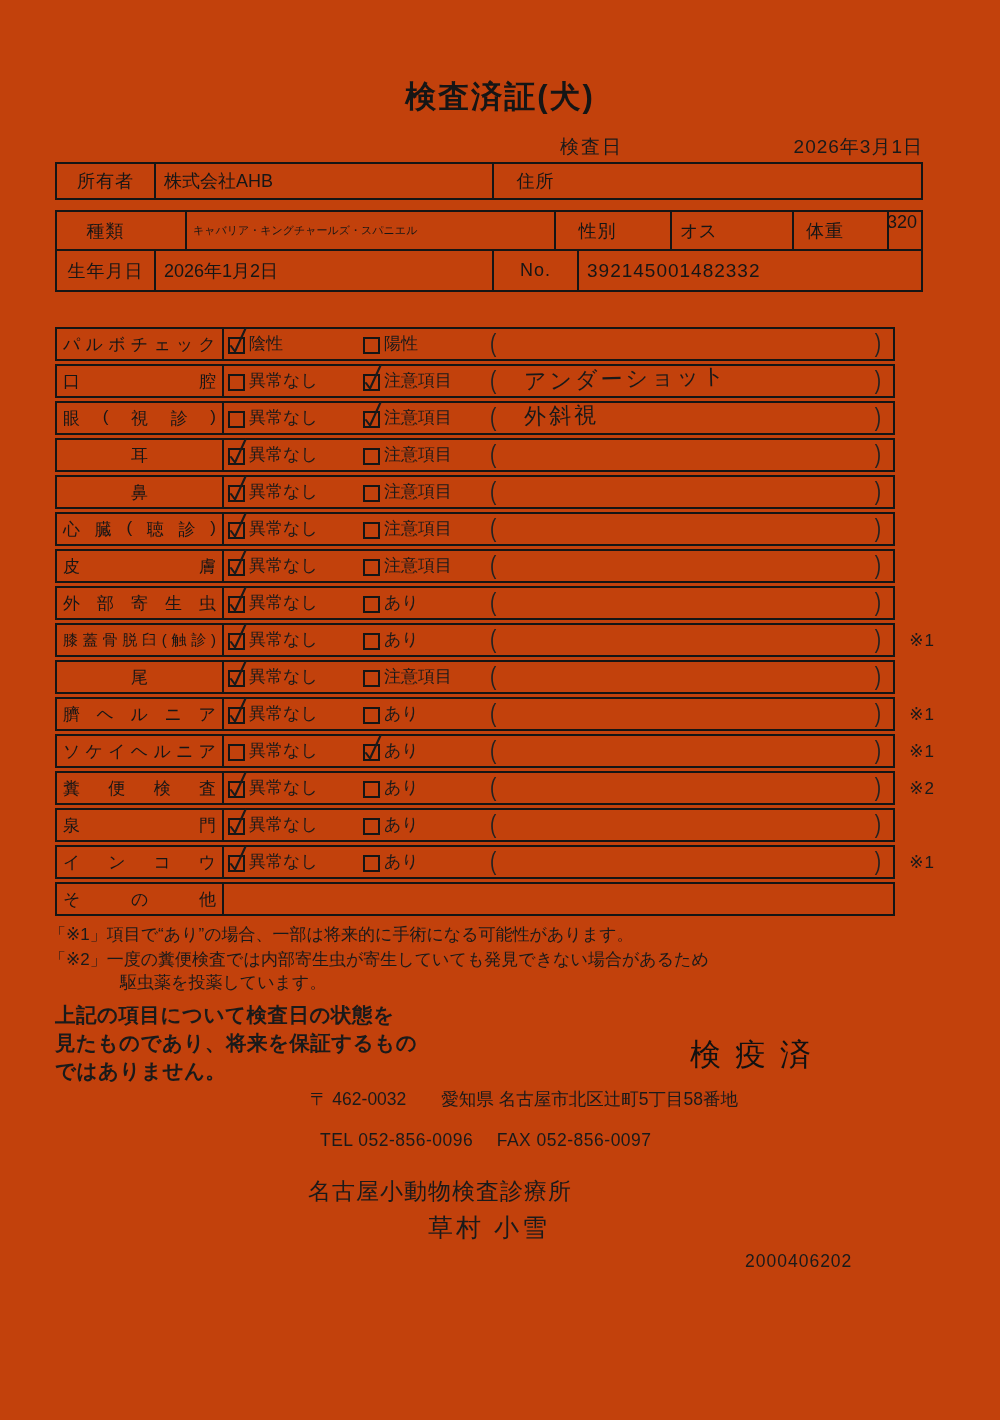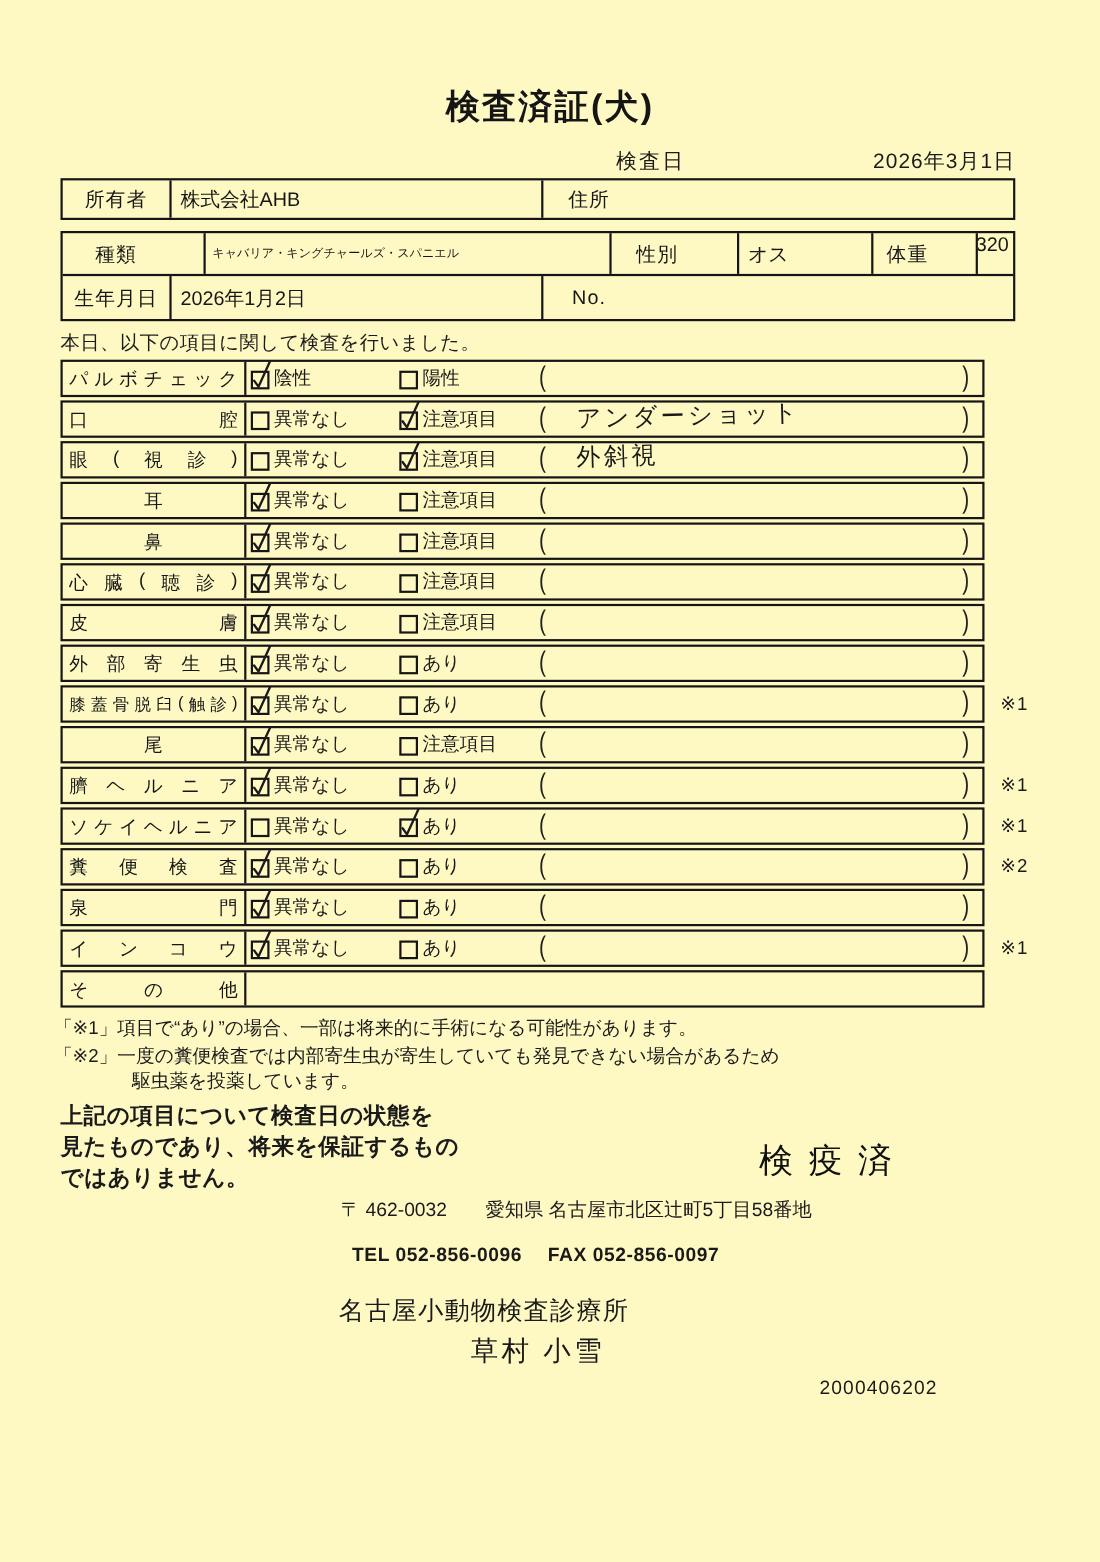--- a/index.html
+++ b/index.html
@@ -4,21 +4,21 @@
 <style>
   html,body{margin:0;padding:0;}
   body{
     width:1000px;height:1420px;
     background:#e9e9e7;
     font-family:"Liberation Sans","DejaVu Sans",sans-serif;
     color:#1a1a1a;
   }
   .page{
     position:relative;width:1000px;height:1420px;
-    background:#fef9c3;
+    background:#c2410c;
     overflow:hidden;
   }
   .abs{position:absolute;}
 
   
   .title{
     top:76px;left:0;width:1000px;text-align:center;
     font-size:31px;font-weight:700;letter-spacing:2px;color:#151515;
   }
 
@@ -82,21 +82,21 @@
   }
   .row-note{position:absolute;right:-42px;top:5px;font-size:17px;letter-spacing:1px;}
 
   
   .note1{top:923px;left:49px;font-size:17px;}
   .note2a{top:948px;left:49px;font-size:17px;}
   .note2b{top:971px;left:120px;font-size:17px;}
   .disclaimer{top:1001px;left:55px;font-size:20.5px;font-weight:700;line-height:28px;letter-spacing:0.5px;}
   .stamp{top:1034px;left:690px;font-size:31px;letter-spacing:14px;color:#111;}
   .postal{top:1087px;left:310px;font-size:17.5px;}
-  .telfax{top:1128px;left:320px;font-size:17.5px;letter-spacing:0.5px;font-weight:bold;}
+  .telfax{top:1128px;left:320px;font-size:17.5px;letter-spacing:0.5px;}
   .clinic-name{top:1176px;left:308px;font-size:23px;letter-spacing:1px;}
   .examiner{top:1211px;left:428px;font-size:25px;letter-spacing:3px;}
   .serial{top:1251px;left:745px;font-size:17.5px;letter-spacing:1px;}
 </style>
 </head>
 <body>
 
 <div class="page">
 
   <div class="abs title">検査済証(犬)</div>
@@ -119,24 +119,24 @@
       <div class="cell lab">体重</div>
       <div class="cell weight">
         <span>1320</span>
         <span>g</span>
       </div>
     </div>
     <div class="t2-row t2-row2">
       <div class="cell lab">生年月日</div>
       <div class="cell val">2026年1月2日</div>
       <div class="cell lab">No.</div>
+      <div class="cell val no-val">392145001482332</div>
     </div>
   </div>
 
-  <div class="abs statement">本日、以下の項目に関して検査を行いました。</div>
 
   <div class="abs checklist">
       <div class="check-row">
       <div class="row-label">
         <div class="label-chars">
             <span>パ</span>
             <span>ル</span>
             <span>ボ</span>
             <span>チ</span>
             <span>ェ</span>

